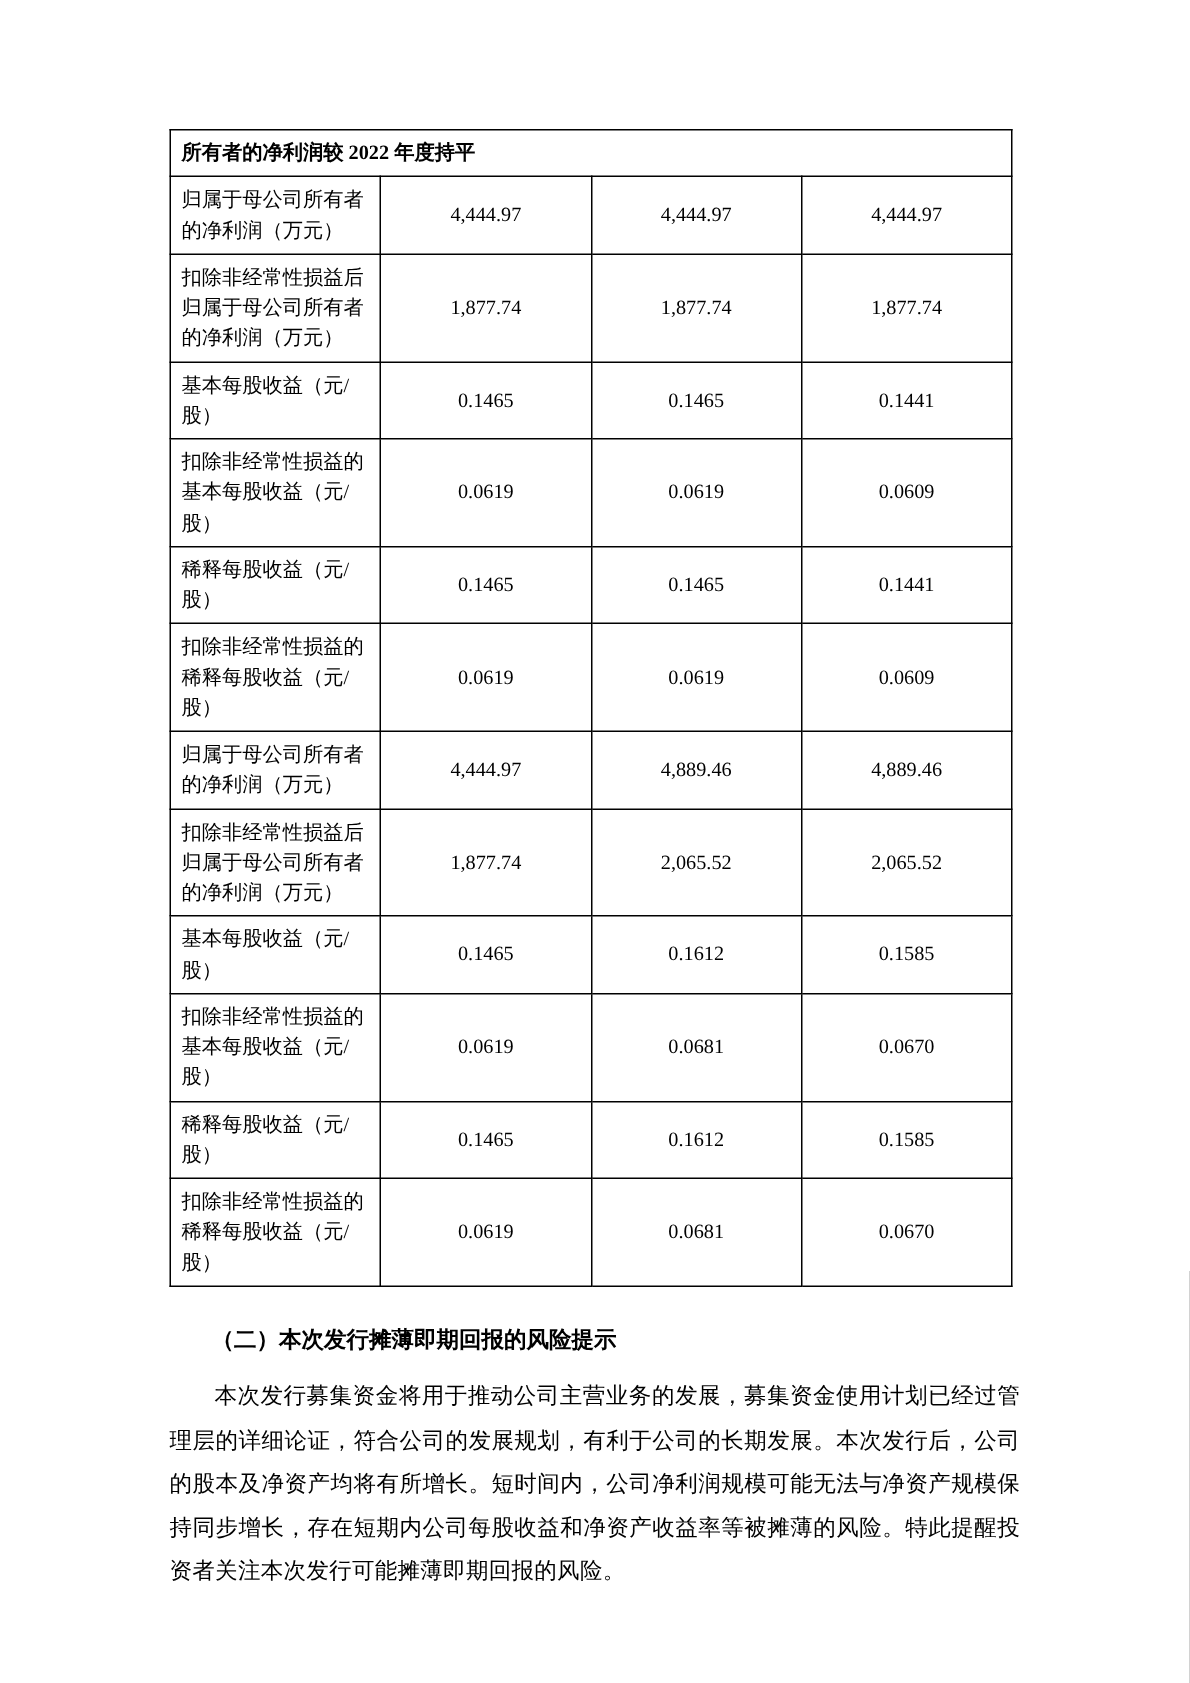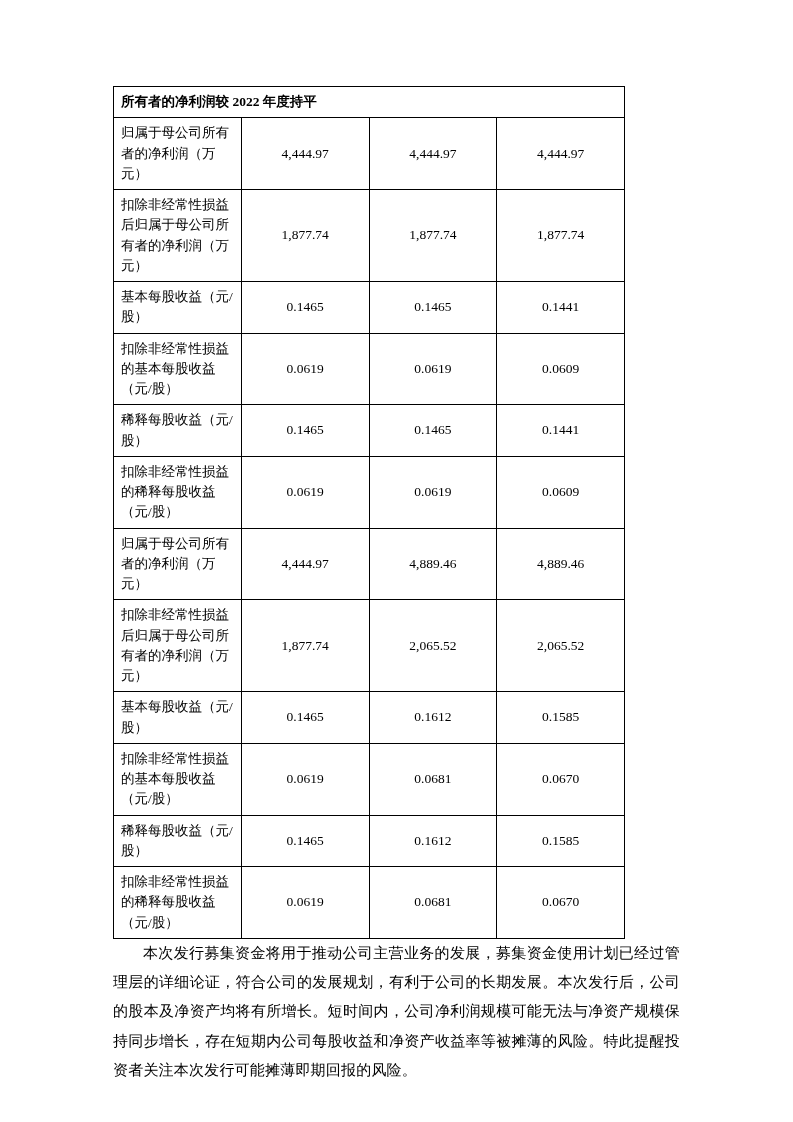--- a/index.html
+++ b/index.html
@@ -15,21 +15,21 @@
     height: 1122px;
     background: #ffffff;
     margin: 0 auto;
     position: relative;
     box-sizing: border-box;
     padding: 86px 113px 0 113px;
     overflow: hidden;
   }
   .doc-table {
     border-collapse: collapse;
-    width: 512px;
+    width: 562px;
     table-layout: fixed;
     margin: 0;
   }
   .doc-table td {
     border: 1px solid #000000;
     padding: 5px 7px;
     font-size: 13.5px;
     line-height: 1.5;
     vertical-align: middle;
     font-family: "Liberation Serif", "DejaVu Serif", serif;
@@ -169,15 +169,16 @@
         <td class="label-cell">扣除非经常性损益的稀释每股收益（元/股）</td>
         <td class="num-cell">0.0619</td>
         <td class="num-cell">0.0681</td>
         <td class="num-cell">0.0670</td>
       </tr>
 
     </tbody>
   </table>
 
 
+  <h3 class="heading">（二）本次发行摊薄即期回报的风险提示</h3>
   <p class="para">本次发行募集资金将用于推动公司主营业务的发展，募集资金使用计划已经过管理层的详细论证，符合公司的发展规划，有利于公司的长期发展。本次发行后，公司的股本及净资产均将有所增长。短时间内，公司净利润规模可能无法与净资产规模保持同步增长，存在短期内公司每股收益和净资产收益率等被摊薄的风险。特此提醒投资者关注本次发行可能摊薄即期回报的风险。</p>
 
 </div>
 
 </body></html>

